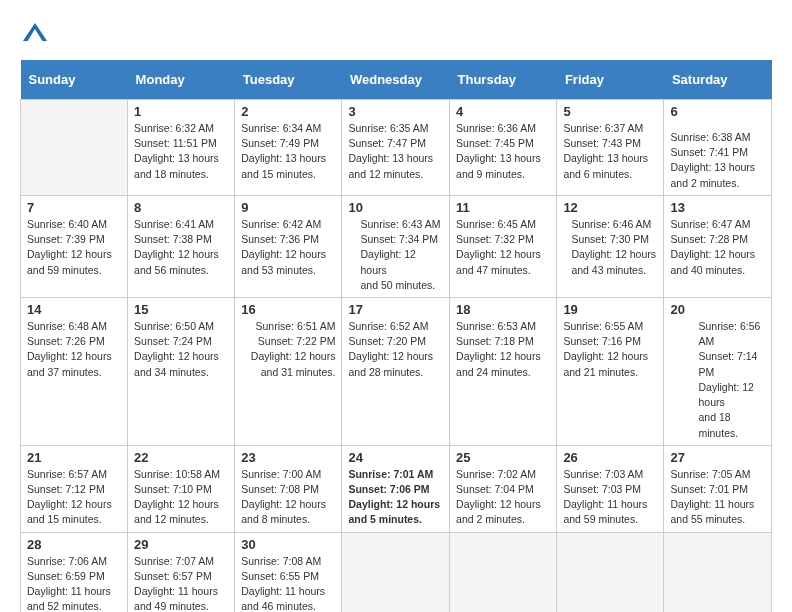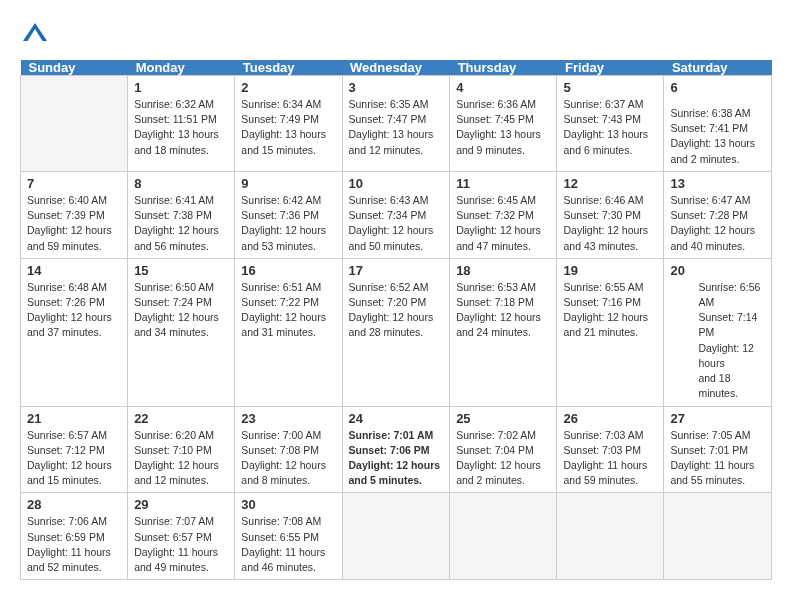--- a/index.html
+++ b/index.html
@@ -49,21 +49,21 @@
     table {
       width: 100%;
       border-collapse: collapse;
       font-size: 11px;
     }
     thead tr {
       background-color: #3a7fc1;
       color: white;
     }
     thead th {
-      padding: 0 8px;
+      padding: 12px 8px;
       text-align: left;
       font-weight: bold;
       font-size: 13px;
     }
     tbody td {
       border: 1px solid #ccc;
       vertical-align: top;
       padding: 4px 6px;
       min-height: 80px;
       width: 108px;
@@ -181,35 +181,35 @@
         </td>
         <td>
           <span class="day-number">9</span>
           <div class="day-info" style="white-space: pre-line;">Sunrise: 6:42 AM
 Sunset: 7:36 PM
 Daylight: 12 hours
 and 53 minutes.</div>
         </td>
         <td>
           <span class="day-number">10</span>
-          <div class="day-info" style="white-space: pre-line;">Sunrise: 6:43 AM
+          <div class="day-info" style="white-space: pre-line; margin-left: 12px;">Sunrise: 6:43 AM
 Sunset: 7:34 PM
 Daylight: 12 hours
 and 50 minutes.</div>
         </td>
         <td>
           <span class="day-number">11</span>
           <div class="day-info" style="white-space: pre-line;">Sunrise: 6:45 AM
 Sunset: 7:32 PM
 Daylight: 12 hours
 and 47 minutes.</div>
         </td>
         <td>
           <span class="day-number">12</span>
-          <div class="day-info" style="white-space: pre-line;">Sunrise: 6:46 AM
+          <div class="day-info" style="white-space: pre-line; margin-left: 8px;">Sunrise: 6:46 AM
 Sunset: 7:30 PM
 Daylight: 12 hours
 and 43 minutes.</div>
         </td>
         <td>
           <span class="day-number">13</span>
           <div class="day-info" style="white-space: pre-line;">Sunrise: 6:47 AM
 Sunset: 7:28 PM
 Daylight: 12 hours
 and 40 minutes.</div>
@@ -225,21 +225,21 @@
         </td>
         <td>
           <span class="day-number">15</span>
           <div class="day-info" style="white-space: pre-line;">Sunrise: 6:50 AM
 Sunset: 7:24 PM
 Daylight: 12 hours
 and 34 minutes.</div>
         </td>
         <td>
           <span class="day-number">16</span>
-          <div class="day-info" style="white-space: pre-line;">Sunrise: 6:51 AM
+          <div class="day-info" style="white-space: pre-line; text-align: right;">Sunrise: 6:51 AM
 Sunset: 7:22 PM
 Daylight: 12 hours
 and 31 minutes.</div>
         </td>
         <td>
           <span class="day-number">17</span>
           <div class="day-info" style="white-space: pre-line;">Sunrise: 6:52 AM
 Sunset: 7:20 PM
 Daylight: 12 hours
 and 28 minutes.</div>
@@ -269,21 +269,21 @@
       <tr>
         <td>
           <span class="day-number">21</span>
           <div class="day-info" style="white-space: pre-line;">Sunrise: 6:57 AM
 Sunset: 7:12 PM
 Daylight: 12 hours
 and 15 minutes.</div>
         </td>
         <td>
           <span class="day-number">22</span>
-          <div class="day-info" style="white-space: pre-line;">Sunrise: 6:20 AM
+          <div class="day-info" style="white-space: pre-line;">Sunrise: 10:58 AM
 Sunset: 7:10 PM
 Daylight: 12 hours
 and 12 minutes.</div>
         </td>
         <td>
           <span class="day-number">23</span>
           <div class="day-info" style="white-space: pre-line;">Sunrise: 7:00 AM
 Sunset: 7:08 PM
 Daylight: 12 hours
 and 8 minutes.</div>

